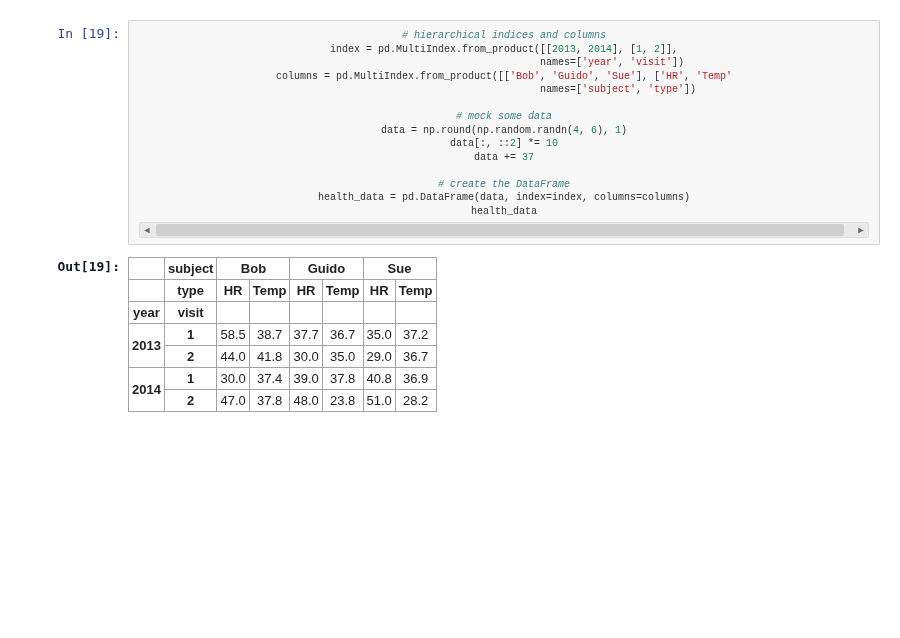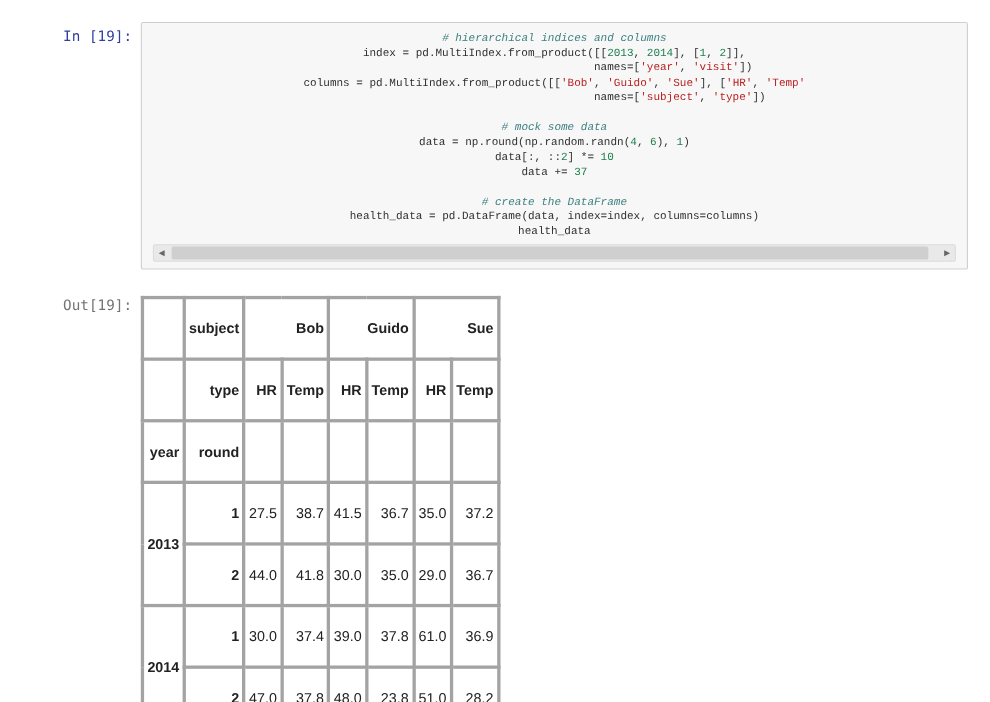--- a/index.html
+++ b/index.html
@@ -6,32 +6,32 @@
     margin: 0;
     padding: 20px;
     font-family: "Helvetica Neue", Helvetica, Arial, sans-serif;
     font-size: 14px;
     background: #fff;
     color: #000;
   }
   .nb-cell {
     display: flex;
     align-items: flex-start;
-    margin-bottom: 20px;
+    margin-bottom: 8px;
   }
   .prompt {
     width: 100px;
     min-width: 100px;
     text-align: right;
     padding: 6px 8px 0 0;
     font-family: "DejaVu Sans Mono", Menlo, Consolas, monospace;
     font-size: 13px;
   }
   .prompt.in  { color: #303F9F; }
-  .prompt.out { color: #737373; }
+  .prompt.out { color: #0f172a; font-weight: bold; }
   .code-area {
     flex: 1;
     border: 1px solid #cfcfcf;
     border-radius: 2px;
     background: #f7f7f7;
     padding: 8px 10px 0 10px;
     overflow: hidden;
   }
   pre.code {
     margin: 0 0 4px 0;
@@ -81,23 +81,23 @@
 
   
   .out-area { flex: 1; padding-top: 4px; }
   table.df {
     border-collapse: collapse;
     font-family: "Helvetica Neue", Helvetica, Arial, sans-serif;
     font-size: 13px;
     color: #222;
   }
   table.df th, table.df td {
-    border: 3px solid #a3a3a3;
-    padding: 19px 3px;
-    text-align: right;
+    border: 1px solid #a3a3a3;
+    padding: 3px 3px;
+    text-align: center;
     white-space: nowrap;
   }
   table.df th { font-weight: bold; }
 </style>
 </head>
 <body>
 
 <div class="nb-cell">
   <div class="prompt in">In [19]:</div>
   <div class="code-area">
@@ -140,57 +140,57 @@
           <th>type</th>
           <th>HR</th>
           <th>Temp</th>
           <th>HR</th>
           <th>Temp</th>
           <th>HR</th>
           <th>Temp</th>
         </tr>
         <tr>
           <th>year</th>
-          <th>round</th>
+          <th>visit</th>
           <th></th>
           <th></th>
           <th></th>
           <th></th>
           <th></th>
           <th></th>
         </tr>
       </thead>
       <tbody>
         <tr>
           <th rowspan="2">2013</th>
           <th>1</th>
-          <td>27.5</td>
+          <td>58.5</td>
           <td>38.7</td>
-          <td>41.5</td>
+          <td>37.7</td>
           <td>36.7</td>
           <td>35.0</td>
           <td>37.2</td>
         </tr>
         <tr>
           <th>2</th>
           <td>44.0</td>
           <td>41.8</td>
           <td>30.0</td>
           <td>35.0</td>
           <td>29.0</td>
           <td>36.7</td>
         </tr>
         <tr>
           <th rowspan="2">2014</th>
           <th>1</th>
           <td>30.0</td>
           <td>37.4</td>
           <td>39.0</td>
           <td>37.8</td>
-          <td>61.0</td>
+          <td>40.8</td>
           <td>36.9</td>
         </tr>
         <tr>
           <th>2</th>
           <td>47.0</td>
           <td>37.8</td>
           <td>48.0</td>
           <td>23.8</td>
           <td>51.0</td>
           <td>28.2</td>

